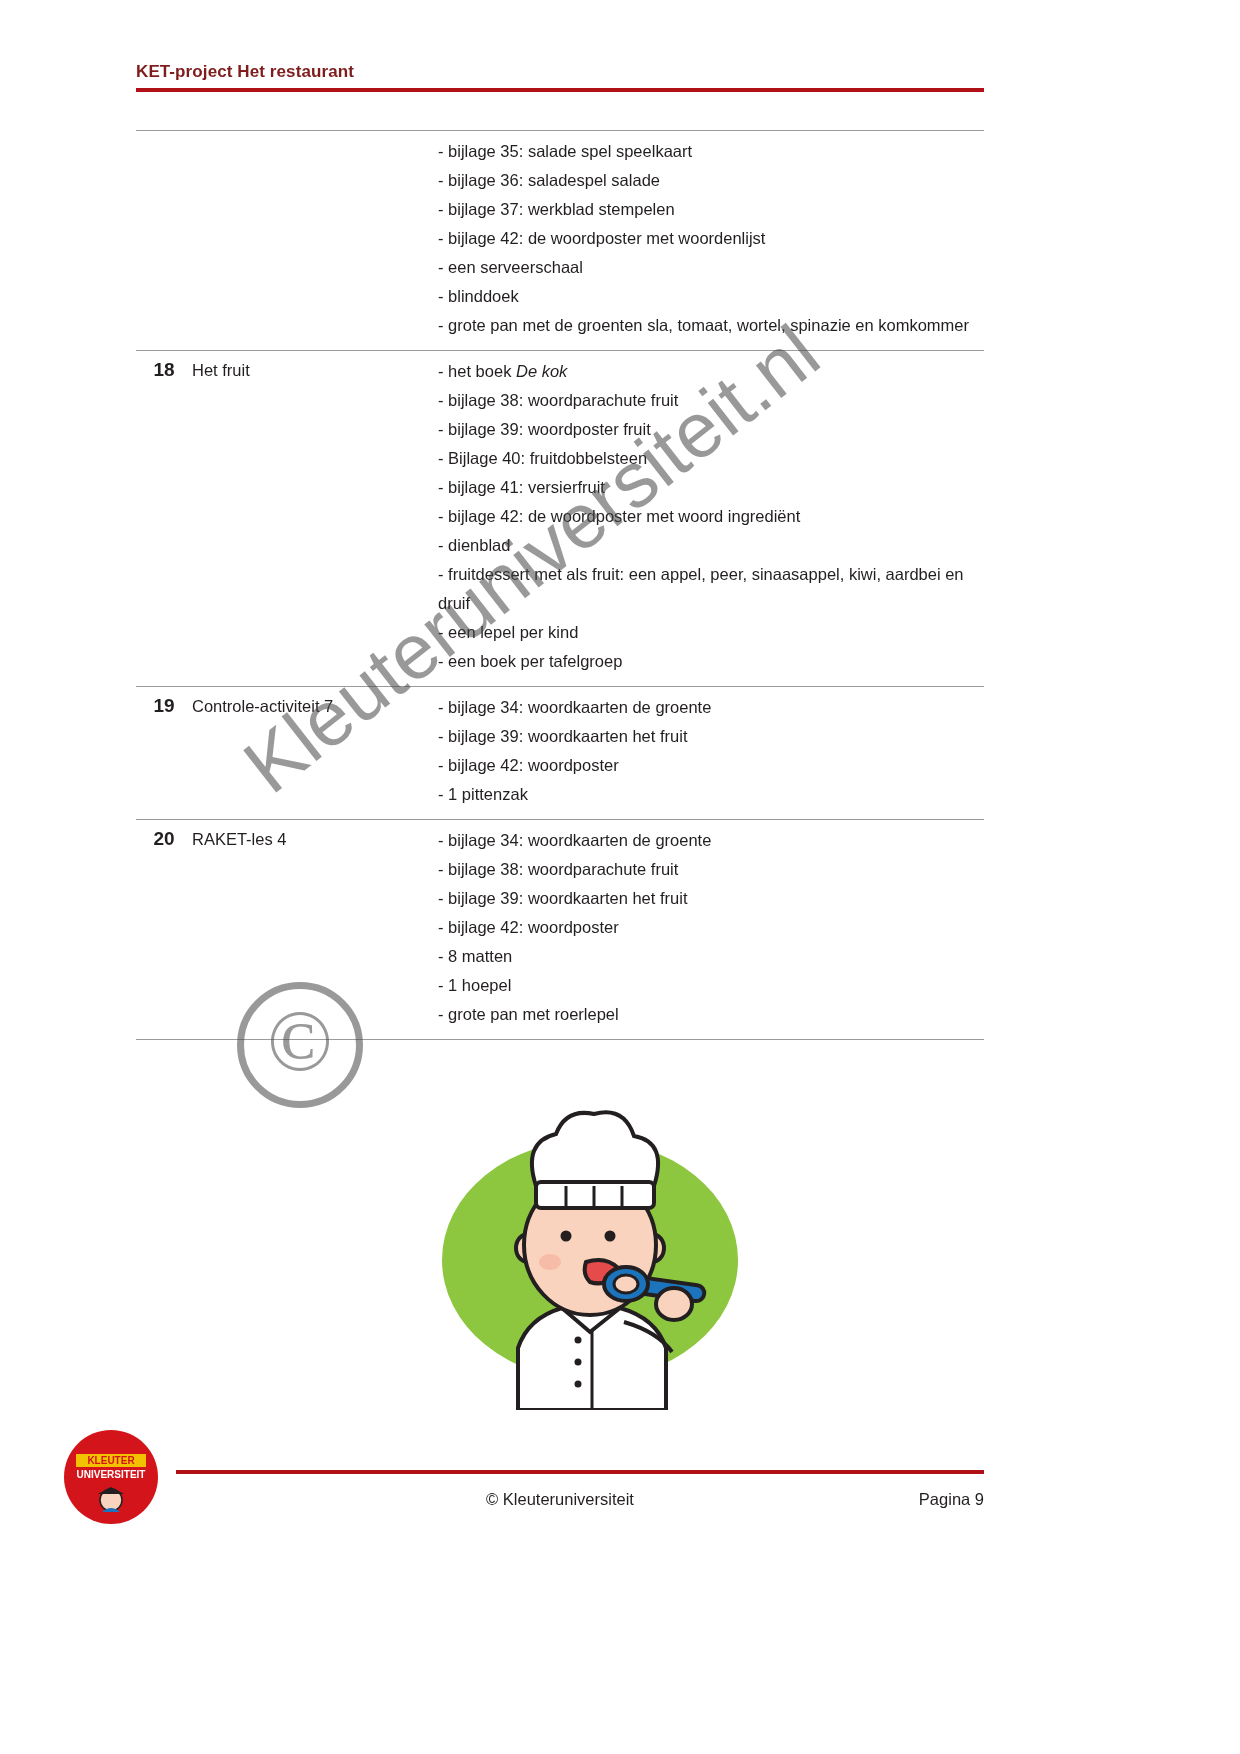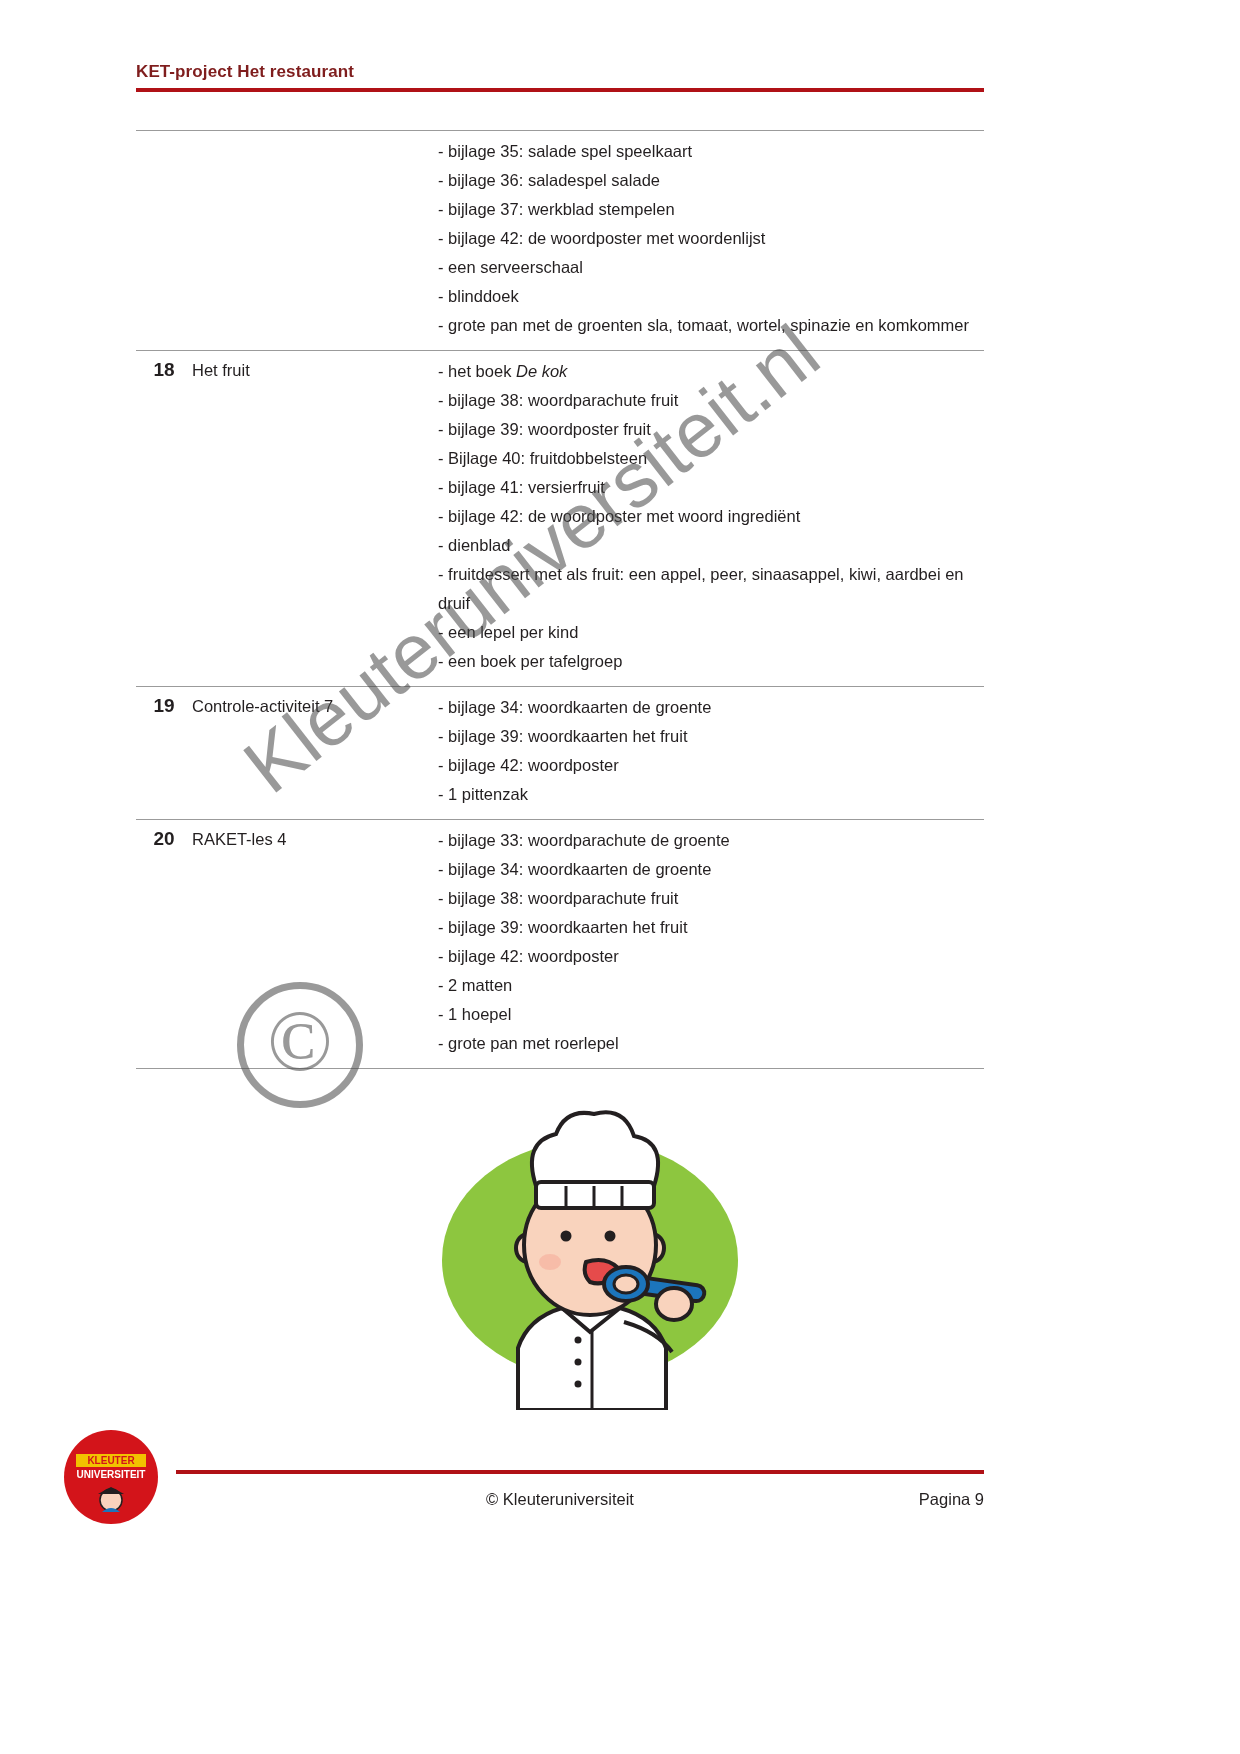--- a/index.html
+++ b/index.html
@@ -223,26 +223,25 @@
         <div class="item">- bijlage 39: woordkaarten het fruit</div>
         <div class="item">- bijlage 42: woordposter</div>
         <div class="item">- 1 pittenzak</div>
       </div>
     </div>
 
     <div class="row last-border">
       <div class="col-num">20</div>
       <div class="col-title">RAKET-les 4</div>
       <div class="col-items">
-        <div class="item">- bijlage 33: woordparachute de groente</div>
         <div class="item">- bijlage 34: woordkaarten de groente</div>
         <div class="item">- bijlage 38: woordparachute fruit</div>
         <div class="item">- bijlage 39: woordkaarten het fruit</div>
         <div class="item">- bijlage 42: woordposter</div>
-        <div class="item">- 2 matten</div>
+        <div class="item">- 8 matten</div>
         <div class="item">- 1 hoepel</div>
         <div class="item">- grote pan met roerlepel</div>
       </div>
     </div>
 
   </div>
 
   <div class="watermark">
     <div class="wm-text">Kleuteruniversiteit.nl</div>
     <div class="wm-c">©</div>

